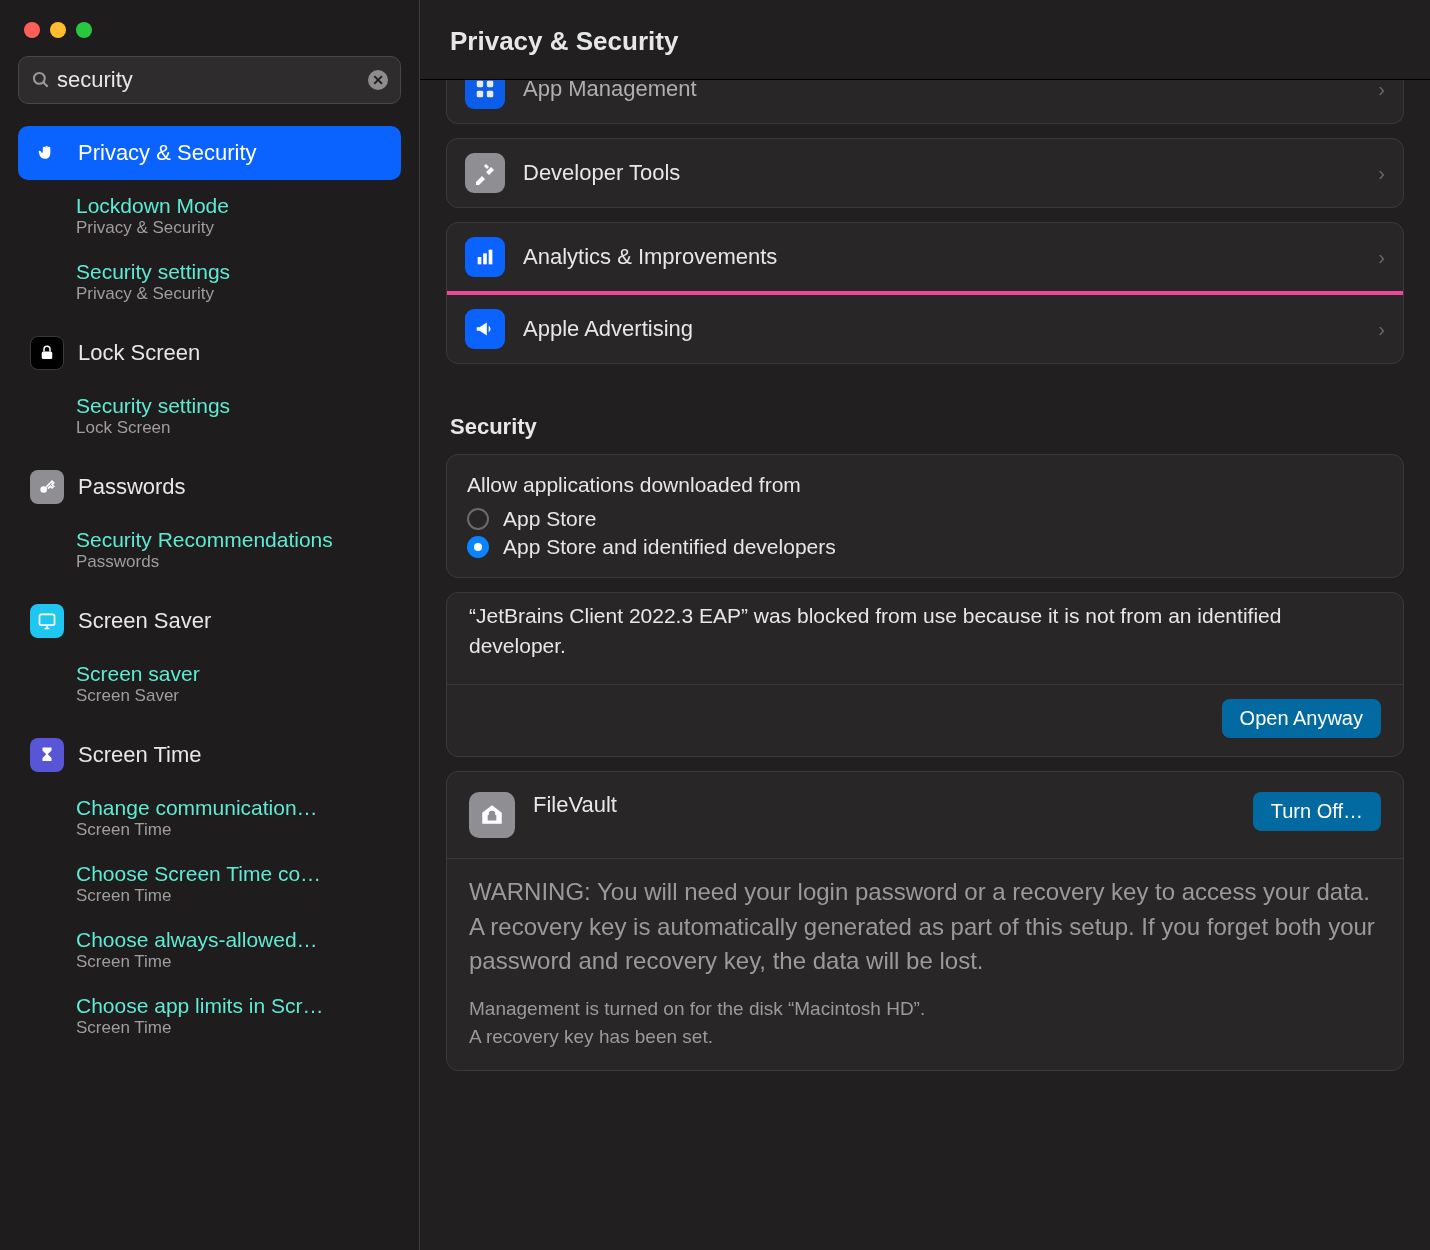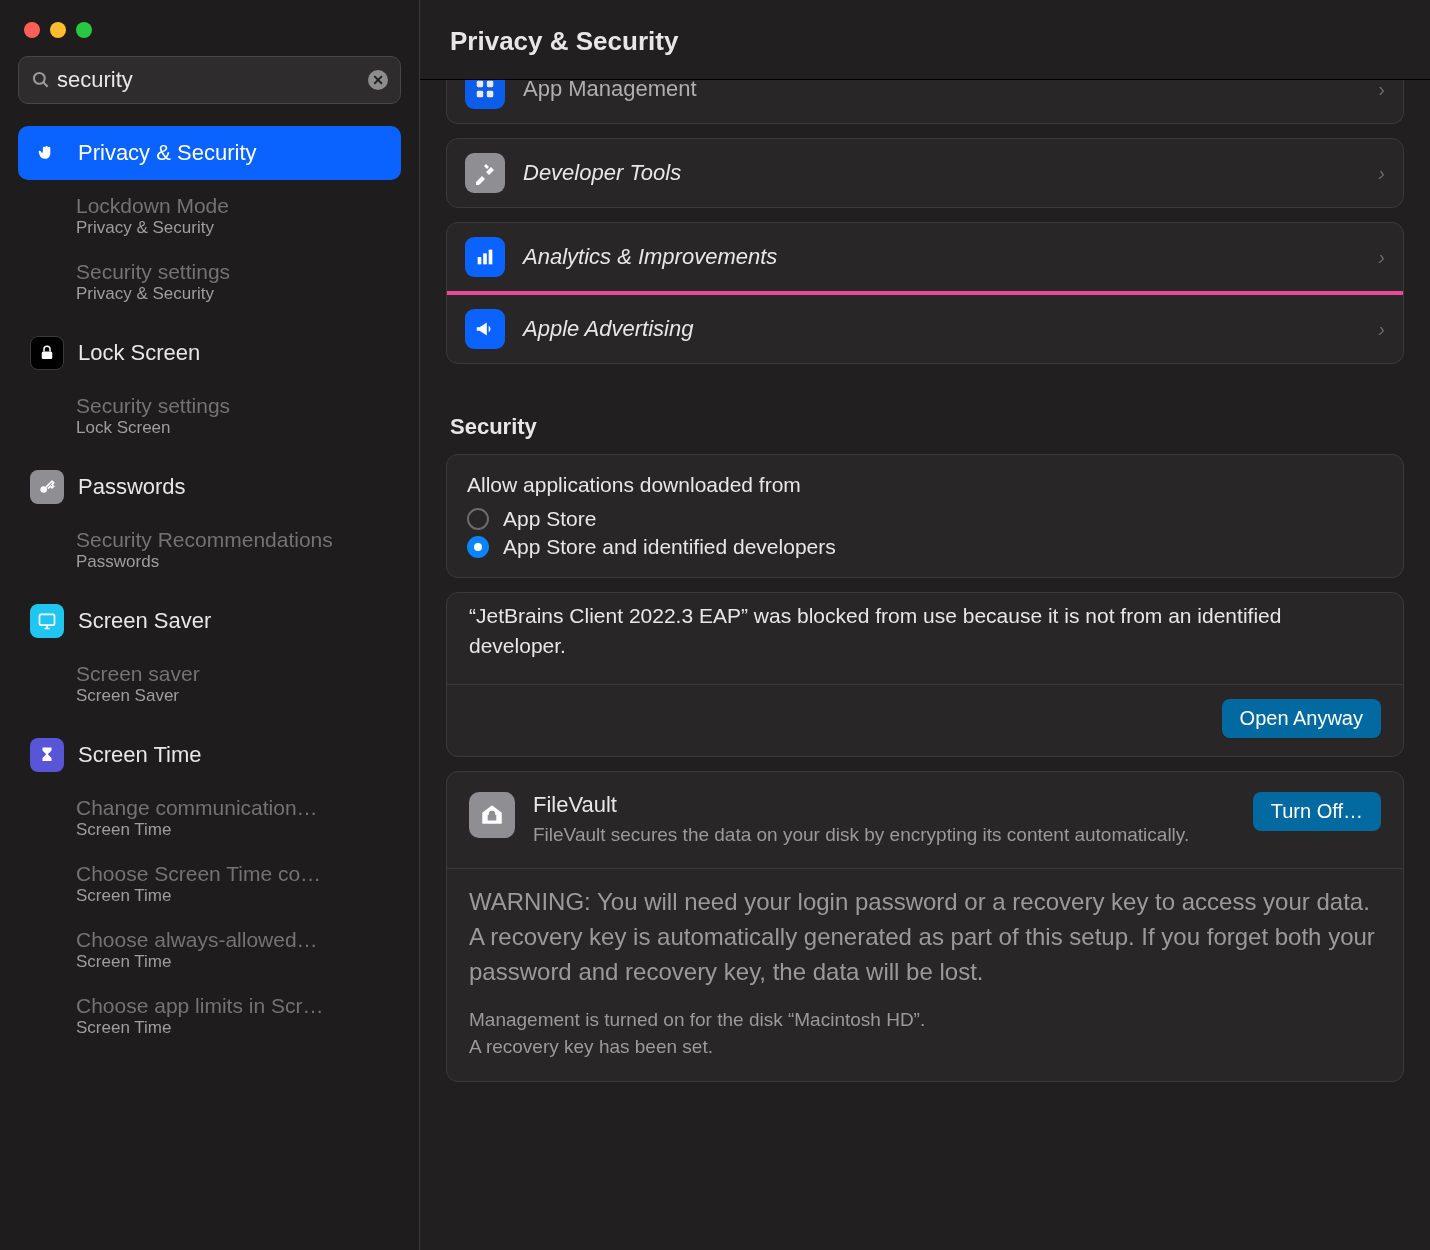--- a/index.html
+++ b/index.html
@@ -72,21 +72,21 @@
   .nav-icon.blue { background: #0a63ff; color:#fff; }
   .nav-icon.dark { background: #000; color:#fff; border:1px solid #3a3a3a;}
   .nav-icon.gray { background: #8e8e93; color:#fff; }
   .nav-icon.cyan { background: #1fc7f0; color:#fff; }
   .nav-icon.purple { background: #5856d6; color:#fff; }
 
   .sub-item {
     padding: 4px 12px 4px 58px;
     cursor: pointer;
   }
-  .sub-item .title { font-size: 21px; color: #737373; white-space: nowrap; overflow: hidden; text-overflow: ellipsis; }
+  .sub-item .title { font-size: 21px; color: #5eead4; white-space: nowrap; overflow: hidden; text-overflow: ellipsis; }
   .sub-item .sub { font-size: 17px; color: #9e9e9e; }
   .nav-group { margin-bottom: 18px; }
   .sub-stack { display:flex; flex-direction:column; gap:14px; margin-top:10px;}
 
   
   .main {
     flex: 1;
     height: 100%;
     background: #211f1f;
     display: flex;
@@ -110,21 +110,20 @@
     border: 1px solid #3b3939;
     border-radius: 12px;
     margin-top: 14px;
   }
   .row {
     display: flex; align-items: center; gap: 18px;
     padding: 14px 18px;
     font-size: 22px;
     cursor: pointer;
     position: relative;
-    font-style: italic;
   }
   .row + .row { border-top: 4px solid #ec4899; }
   .row-icon {
     width: 40px; height: 40px; border-radius: 9px;
     display:flex; align-items:center; justify-content:center;
     flex-shrink:0;
     color:#fff;
   }
   .row-icon.gray { background:#8e8e93; }
   .row-icon.blue { background:#0a63ff; }
@@ -387,21 +386,20 @@
 
     <div class="card fv-card">
       <div class="fv-head">
         <div class="fv-icon gray">
           <svg width="26" height="26" viewBox="0 0 24 24" fill="#fff">
               <path d="M12 3l9 7v10H3V10l9-7zm0 5a3 3 0 00-3 3v1H8v5h8v-5h-1v-1a3 3 0 00-3-3z"></path>
             </svg>
         </div>
         <div style="flex:1">
           <div class="fv-title">FileVault</div>
-          <div class="fv-desc">FileVault secures the data on your disk by encrypting its content automatically.</div>
         </div>
         <div class="fv-btn-wrap">
           <button class="btn">Turn Off…</button>
         </div>
       </div>
       <div class="fv-divider"></div>
       <div class="fv-warning">WARNING: You will need your login password or a recovery key to access your data. A recovery key is automatically generated as part of this setup. If you forget both your password and recovery key, the data will be lost.</div>
       <div class="fv-status">
         <div>Management is turned on for the disk “Macintosh HD”.</div>
         <div>A recovery key has been set.</div>

